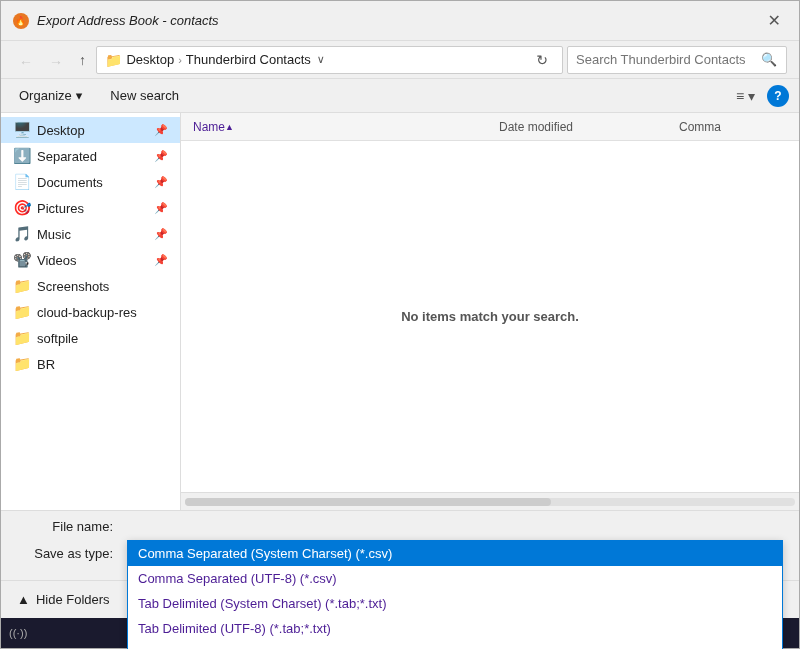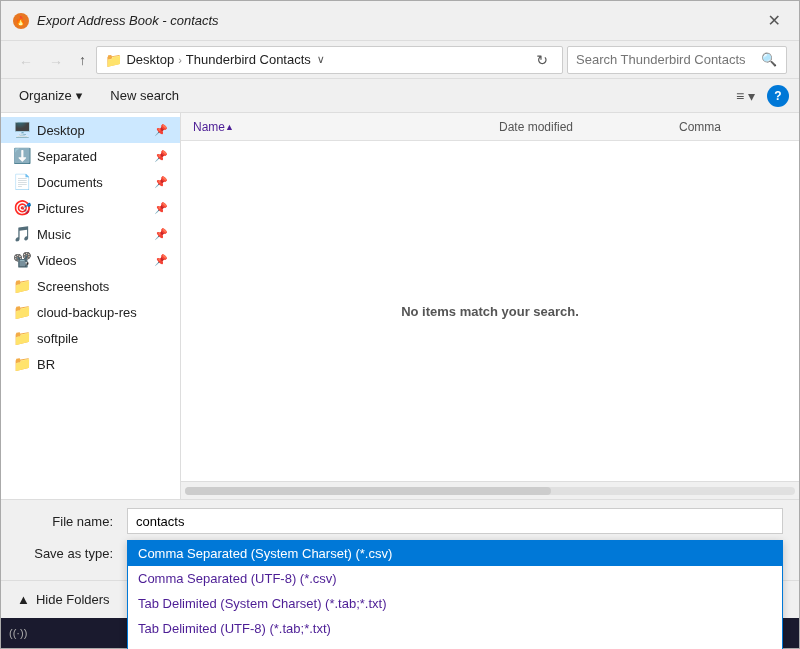--- a/index.html
+++ b/index.html
@@ -210,21 +210,20 @@
         <div class="hscroll-track">
           <div class="hscroll-thumb"></div>
         </div>
       </div>
     </div>
   </div>
 
   <div class="bottom-section">
     <div class="form-row">
       <label class="form-label">File name:</label>
-      <input class="form-input" type="text" value="contacts" style="">
     </div>
     <div class="form-row">
       <label class="form-label">Save as type:</label>
       <div class="dropdown-overlay">
         <div class="dropdown-select">
           <span>Comma Separated (System Charset) (*.csv)</span>
           <span>∨</span>
         </div>
         <div class="dropdown-list">
           <div class="dropdown-item selected">Comma Separated (System Charset) (*.csv)</div>

